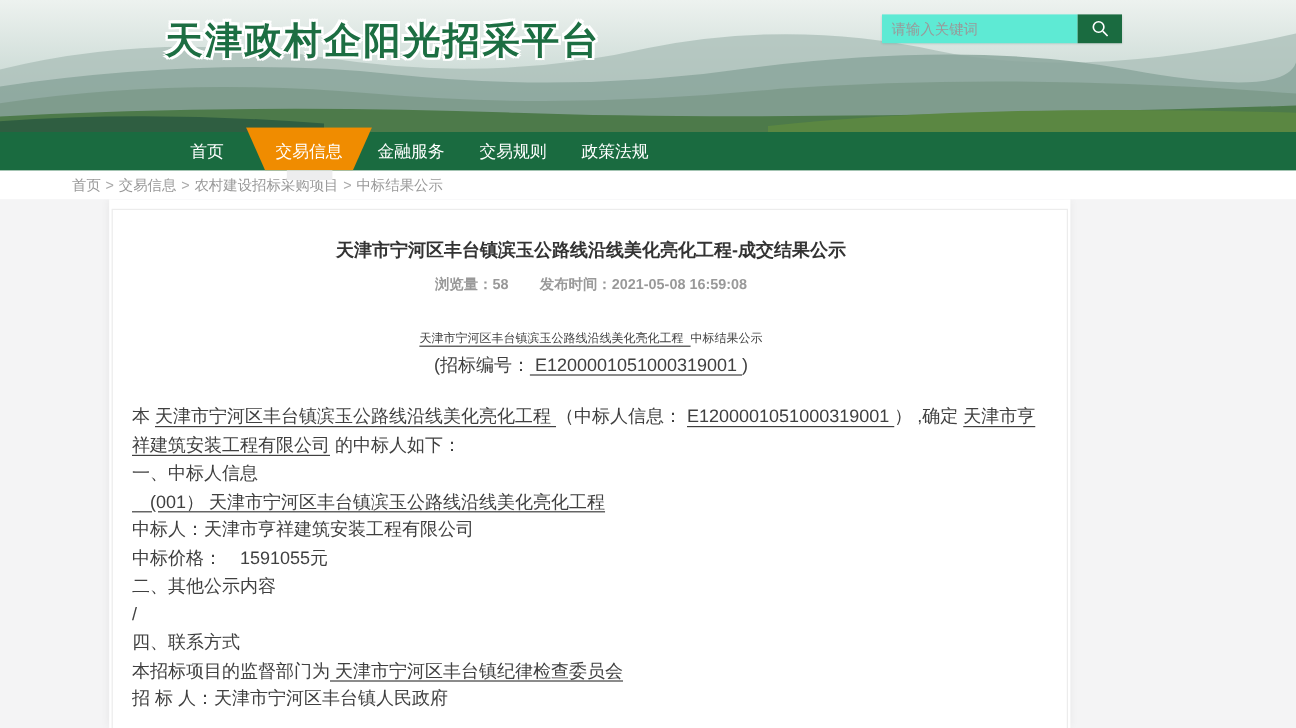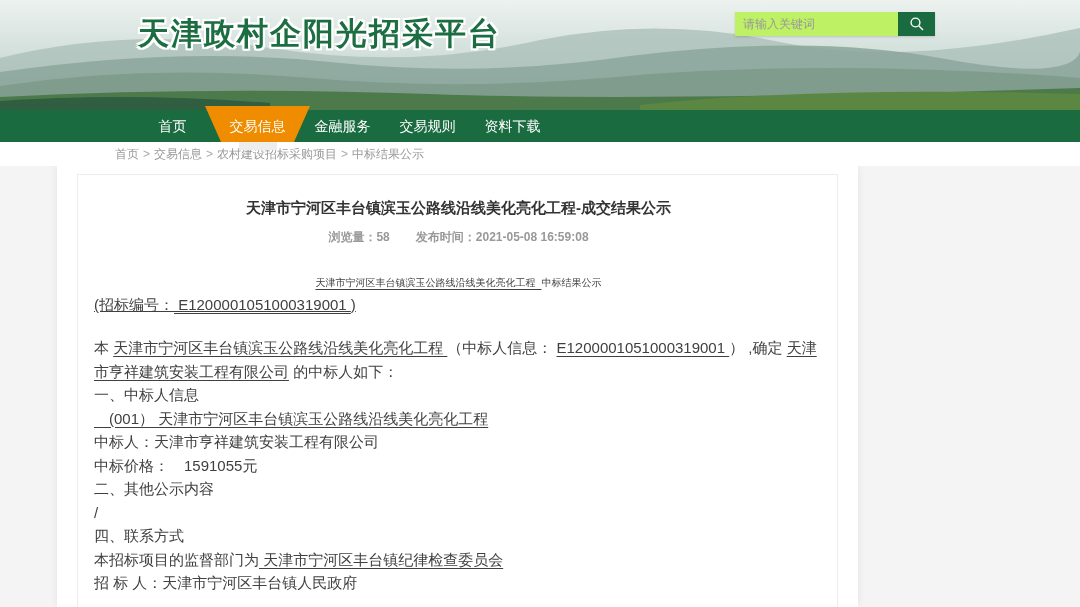--- a/index.html
+++ b/index.html
@@ -13,21 +13,21 @@
   .site-header svg.bg { position:absolute; inset:0; width:100%; height:100%; display:block; }
   .site-title {
     position:absolute; left:138px; top:13px;
     font-size:31px; font-weight:bold; letter-spacing:2px; color:#1c6e42;
     text-shadow:-2px -2px 0 #fff, 2px -2px 0 #fff, -2px 2px 0 #fff, 2px 2px 0 #fff,
                 0 2px 0 #fff, 0 -2px 0 #fff, 2px 0 0 #fff, -2px 0 0 #fff;
     white-space:nowrap;
   }
   .search-bar { position:absolute; top:12px; right:145px; display:flex; height:24px;
                 box-shadow:0 1px 2px rgba(0,0,0,.15); }
-  .search-bar input { width:163px; height:24px; border:none; outline:none; background:#bef264;
+  .search-bar input { width:163px; height:24px; border:none; outline:none; background:#5eead4;
                       padding:0 8px; font-size:12px; color:#666; }
   .search-bar input::placeholder { color:#999; }
   .search-btn { width:37px; height:24px; border:none; background:#1a6b40; cursor:pointer;
                 display:flex; align-items:center; justify-content:center; }
 
   
   .main-nav { height:32px; flex:0 0 32px; background:#1a6b40; position:relative; z-index:5; }
   .main-nav ul { list-style:none; display:flex; padding-left:130px; height:32px; }
   .nav-item { width:85px; height:32px; line-height:32px; text-align:center;
               color:#fff; font-size:14px; position:relative; cursor:pointer; }
@@ -37,37 +37,37 @@
     background:#f08c00; z-index:1;
     clip-path:polygon(0 0, 100% 0, calc(100% - 16px) 100%, 16px 100%);
   }
   .nav-item.active::after {
     content:""; position:absolute; top:100%; left:50%; transform:translateX(-50%);
     width:38px; height:8px; background:#ededee; z-index:1;
   }
 
   
   .breadcrumb { height:24px; flex:0 0 24px; background:#fff; line-height:24px;
-                padding-left:115px; font-size:12px; color:#999; white-space:nowrap; }
+                padding-left:60px; font-size:12px; color:#999; white-space:nowrap; }
   .bc-link { color:#999; cursor:pointer; }
   .bc-sep { color:#aaa; margin:0 4px; }
 
   
   .main-area { flex:1 1 auto; background:#f4f4f5; overflow:hidden; }
-  .content-card { width:801px; margin-left:57px; height:100%; background:#fff;
-                  box-shadow:0 0 8px rgba(0,0,0,.07); padding:8px 20px; }
+  .content-card { width:801px; margin-left:91px; height:100%; background:#fff;
+                  box-shadow:0 0 8px rgba(0,0,0,.07); padding:8px 2px; }
   .inner-box { border:1px solid #ececec; height:200%; padding:24px 14px 0 16px; }
 
   .article-title { text-align:center; font-size:15px; font-weight:bold; color:#333; }
   .article-meta { text-align:center; font-size:12px; color:#999; margin-top:11px;font-weight:bold; }
   .article-meta .gap { display:inline-block; width:26px; }
 
   .article-subtitle { text-align:center; font-size:10px; color:#404040; margin-top:27px;
                       line-height:21px;font-family:Liberation Mono, monospace; }
-  .bidno-line { font-size:15px; color:#404040; line-height:21px;text-decoration:underline; }
+  .bidno-line { text-align:center; font-size:15px; color:#404040; line-height:21px; }
 
   .article-body { margin-top:21px; font-size:15px; color:#404040; }
   .article-body p.line { line-height:23.5px; min-height:23.5px; word-break:break-all; }
   .u { text-decoration:underline; text-underline-offset:3px; }
 </style>
 </head>
 <body>
 
 <div class="page">
 
@@ -101,21 +101,21 @@
       </button>
     </div>
   </header>
 
   <nav class="main-nav">
     <ul id="nav-list">
         <li class="nav-item"><span>首页</span></li>
         <li class="nav-item active"><span>交易信息</span></li>
         <li class="nav-item"><span>金融服务</span></li>
         <li class="nav-item"><span>交易规则</span></li>
-        <li class="nav-item"><span>资料下载</span></li>
+        <li class="nav-item"><span>政策法规</span></li>
       </ul>
   </nav>
 
   <div class="breadcrumb">
     <span id="breadcrumb-trail"><span class="bc-link">首页</span><span class="bc-sep">&gt;</span><span class="bc-link">交易信息</span><span class="bc-sep">&gt;</span><span class="bc-link">农村建设招标采购项目</span><span class="bc-sep">&gt;</span><span class="bc-link">中标结果公示</span></span>
   </div>
 
   <main class="main-area">
     <div class="content-card">
       <div class="inner-box">

